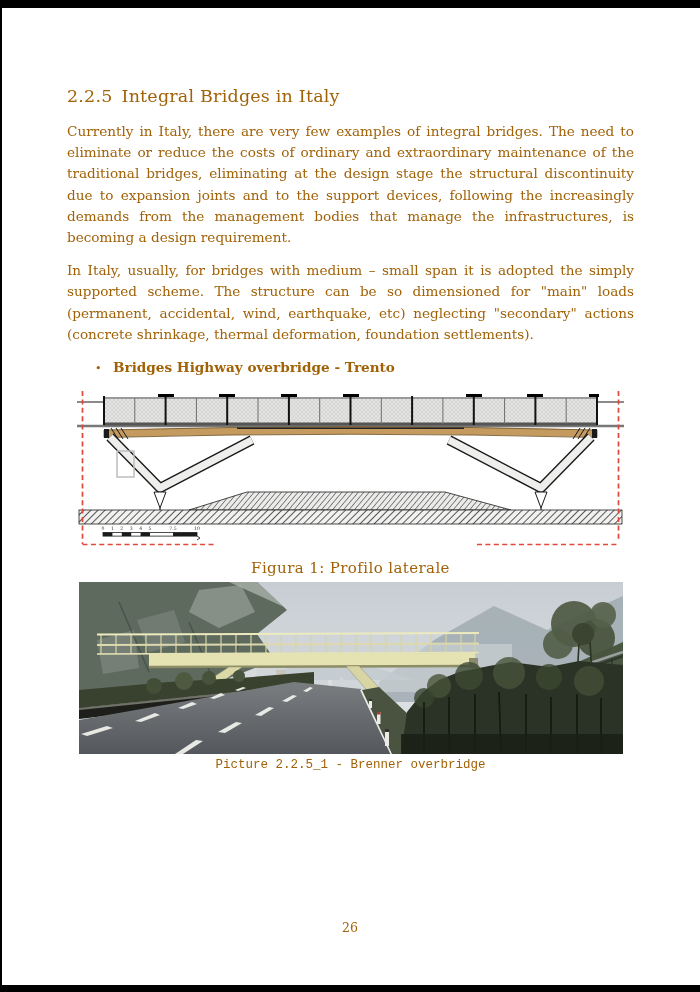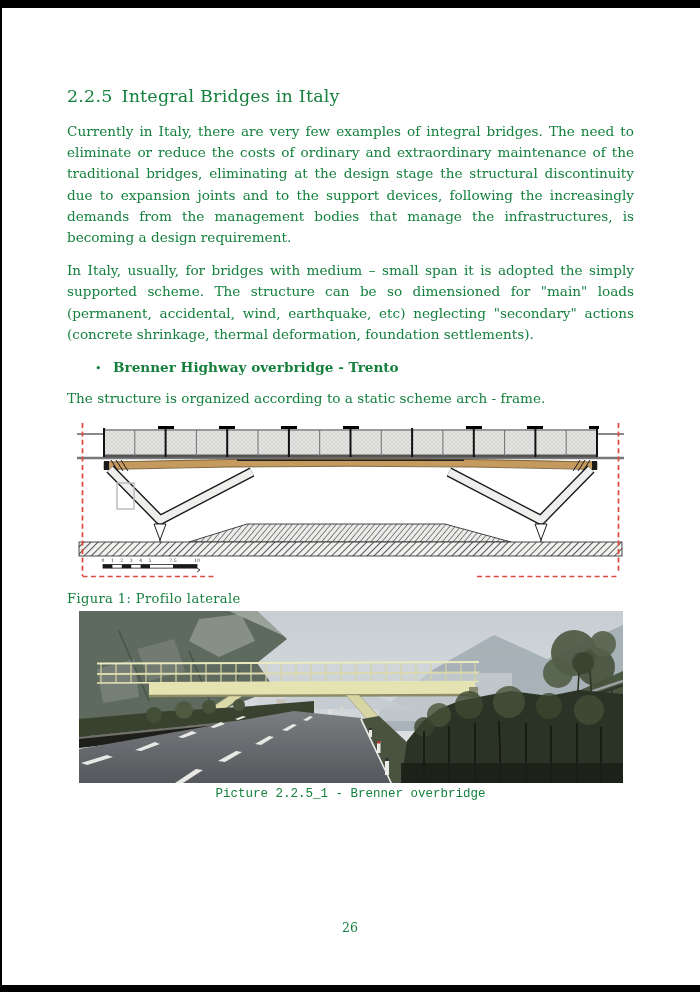--- a/index.html
+++ b/index.html
@@ -1,30 +1,30 @@
 <!DOCTYPE html>
 <html><head>
 <meta charset="utf-8">
 <style>
   html,body{margin:0;padding:0;background:#000;}
   .sheet{position:relative;width:700px;height:992px;background:#ffffff;overflow:hidden;
-         font-family:"DejaVu Serif", serif;color:#15803d;}
+         font-family:"DejaVu Serif", serif;color:#a16207;}
   .bar-top{position:absolute;left:0;top:0;width:700px;height:8px;background:#000;}
   .bar-bottom{position:absolute;left:0;top:985px;width:700px;height:7px;background:#000;}
   .bar-left{position:absolute;left:0;top:0;width:2px;height:992px;background:#000;}
   .content{position:absolute;left:67px;top:86px;width:567px;}
   h1.heading{font-size:17.5px;font-weight:normal;margin:0 0 15px 0;letter-spacing:.2px;}
   h1.heading .hnum{margin-right:9px;}
   p.body{font-size:13.6px;line-height:21.2px;text-align:justify;margin:8px 0 12px 0;}
   .bullet-row{display:flex;align-items:baseline;margin:2px 0 9px 28px;font-size:13.6px;line-height:21.2px;}
   .bullet-dot{width:18px;font-size:11px;}
   .bullet-text{font-weight:bold;}
   .figure-wrap{text-align:center;margin-top:10px;}
   .figure-wrap svg{display:inline-block;}
-  .caption{font-size:13px;text-align:left;letter-spacing:.4px;margin:2px 0 5px 0;}
+  .caption{font-size:15px;text-align:center;letter-spacing:.4px;margin:2px 0 5px 0;}
   .caption-mono{font-family:"Liberation Mono", monospace;font-size:12.5px;text-align:center;margin-top:0;}
   .photo-wrap{text-align:center;margin-top:0;}
   p.last{margin-top:44px;}
   .pagenum{position:absolute;top:920px;left:0;width:700px;text-align:center;font-size:12.5px;}
 </style>
 </head>
 <body>
 
 <div class="sheet">
   <div class="bar-top"></div>
@@ -34,24 +34,23 @@
   <div class="content">
 
     <h1 class="heading"><span class="hnum">2.2.5</span><span>Integral Bridges in Italy</span></h1>
 
     <p class="body">Currently in Italy, there are very few examples of integral bridges. The need to eliminate or reduce the costs of ordinary and extraordinary maintenance of the traditional bridges, eliminating at the design stage the structural discontinuity due to expansion joints and to the support devices, following the increasingly demands from the management bodies that manage the infrastructures, is becoming a design requirement.</p>
 
     <p class="body">In Italy, usually, for bridges with medium – small span it is adopted the simply supported scheme. The structure can be so dimensioned for "main" loads (permanent, accidental, wind, earthquake, etc) neglecting "secondary" actions (concrete shrinkage, thermal deformation, foundation settlements).</p>
 
     <div class="bullet-row">
       <span class="bullet-dot">•</span>
-      <span class="bullet-text">Brenner Highway overbridge - Trento</span>
+      <span class="bullet-text">Bridges Highway overbridge - Trento</span>
     </div>
 
-    <p class="body">The structure is organized according to a static scheme arch - frame.</p>
 
     <div class="figure-wrap">
       <svg width="547" height="164" viewBox="0 0 547 164">
         <defs>
           <pattern id="stip" width="4" height="4" patternUnits="userSpaceOnUse">
             <rect width="4" height="4" fill="#d6d6d4"></rect>
             <circle cx="1" cy="1" r="0.7" fill="#ffffff"></circle>
             <circle cx="3" cy="3" r="0.7" fill="#ffffff"></circle>
           </pattern>
           <pattern id="hatchG" width="5" height="5" patternUnits="userSpaceOnUse" patternTransform="rotate(45)">

